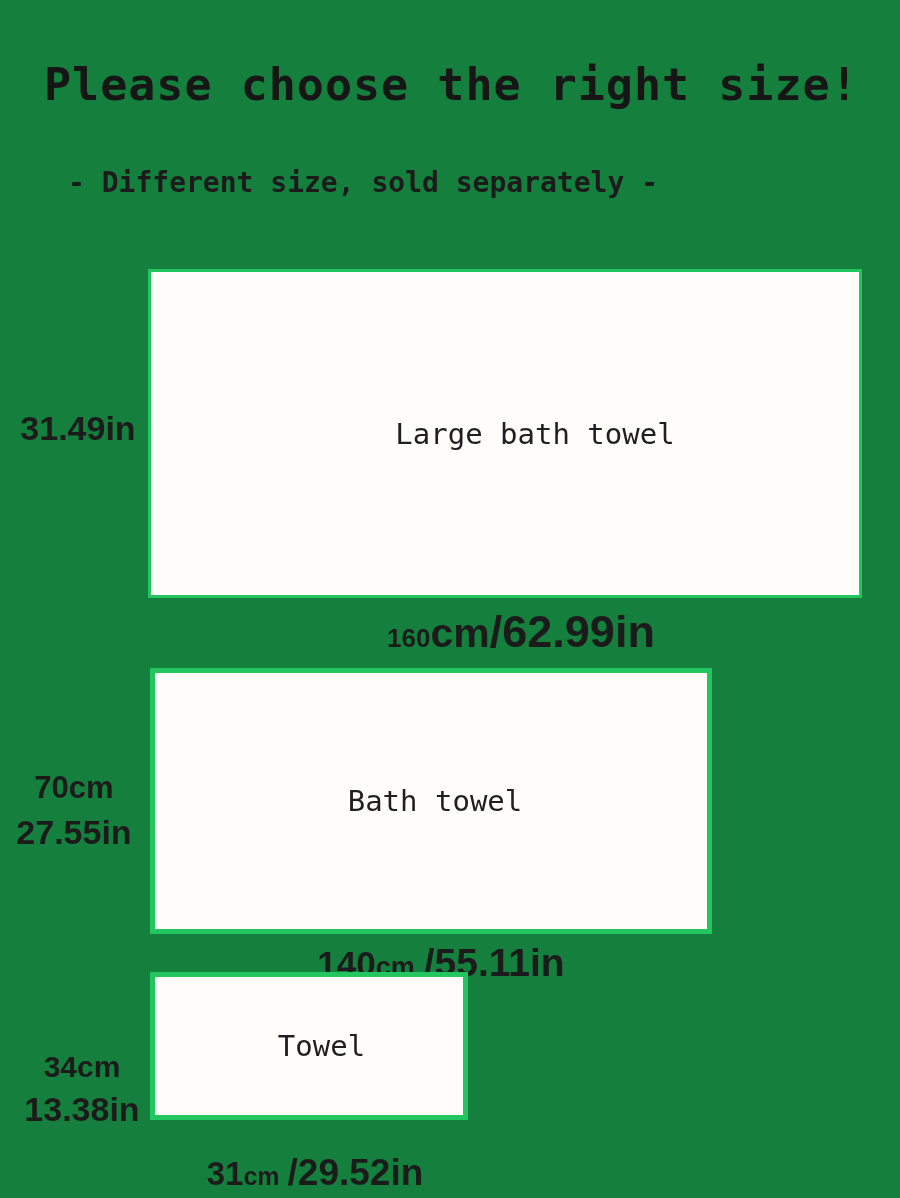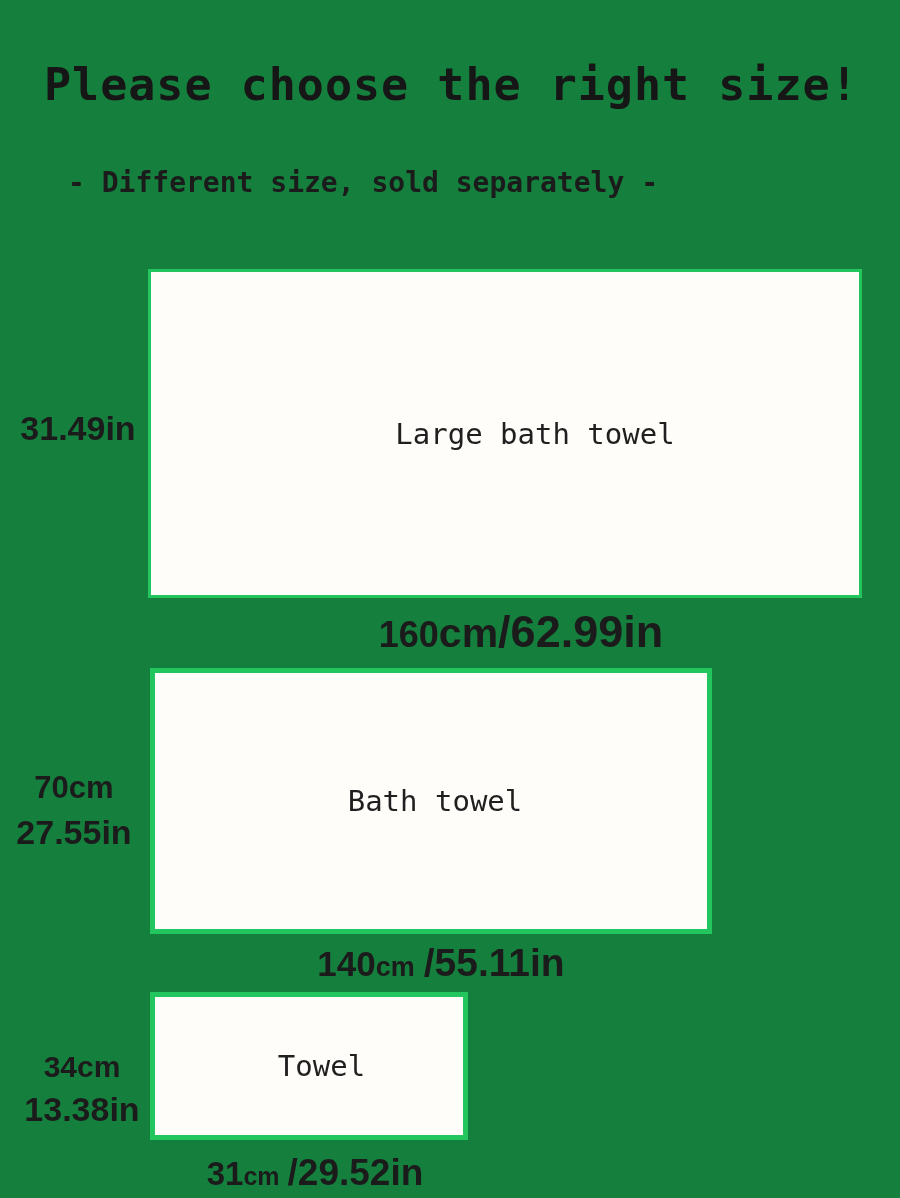--- a/index.html
+++ b/index.html
@@ -52,21 +52,21 @@
     font-family:"DejaVu Sans Mono", monospace;
     font-weight:400;
     font-size:29px;
     color:#1f1f1f;
     white-space:nowrap;
   }
   .rect1{ left:148px; top:269px; width:714px; height:329px; border-width:3px; }
   .rect1 .rect-label{ position:relative; left:30px; }
   .rect2{ left:150px; top:668px; width:562px; height:266px; border-width:5px; }
   .rect2 .rect-label{ position:relative; left:4px; }
-  .rect3{ left:150px; top:992px; width:318px; height:148px; border-width:5px;padding-left:25px; }
+  .rect3{ left:150px; top:972px; width:318px; height:148px; border-width:5px;padding-left:25px; }
   
   .side{
     position:absolute;
     text-align:center;
     font-weight:700;
     color:#1b1b1b;
     white-space:nowrap;
   }
   .side .cm-line{ display:block; }
   .side .in-line{ display:block; }
@@ -82,21 +82,21 @@
   
   .wlab{
     position:absolute;
     text-align:center;
     font-weight:700;
     color:#1b1b1b;
     white-space:nowrap;
   }
   .wlab .w-val, .wlab .w-unit, .wlab .w-in{ display:inline; }
   .wlab1{ left:164px; top:606px; width:714px; }
-  .wlab1 .w-val{ font-size:36px;text-align:right; }
+  .wlab1 .w-val{ font-size:26px;text-align:right; }
   .wlab1 .w-unit{ font-size:41px; }
   .wlab1 .w-in{ font-size:45px; }
   .wlab2{ left:160px; top:941px; width:562px; }
   .wlab2 .w-val{ font-size:35px; }
   .wlab2 .w-unit{ font-size:27px; }
   .wlab2 .w-in{ font-size:39px; margin-left:9px; }
   .wlab3{ left:156px; top:1152px; width:318px; }
   .wlab3 .w-val{ font-size:33px; }
   .wlab3 .w-unit{ font-size:25px; }
   .wlab3 .w-in{ font-size:37px; margin-left:8px; }

